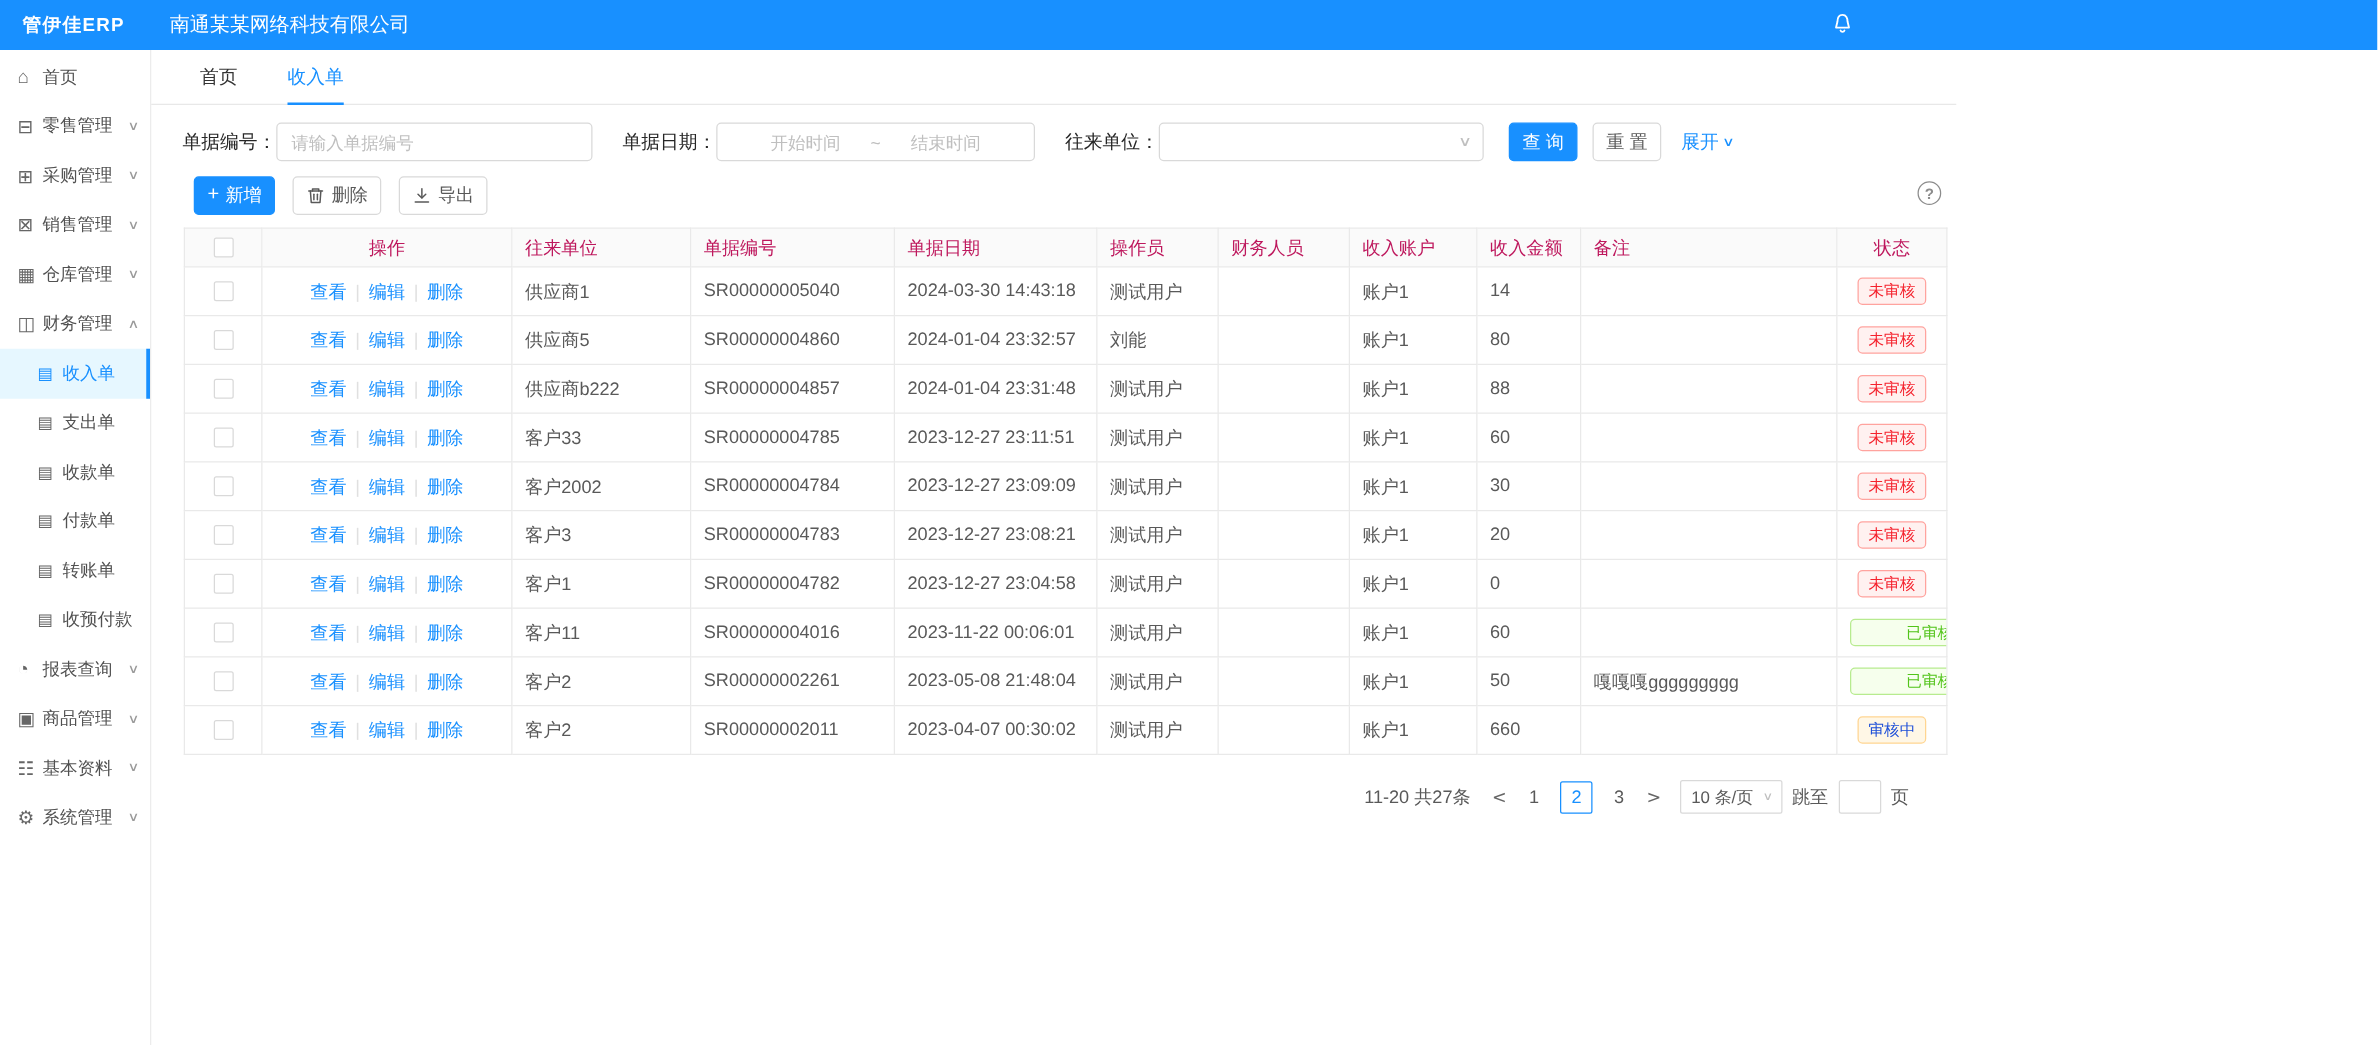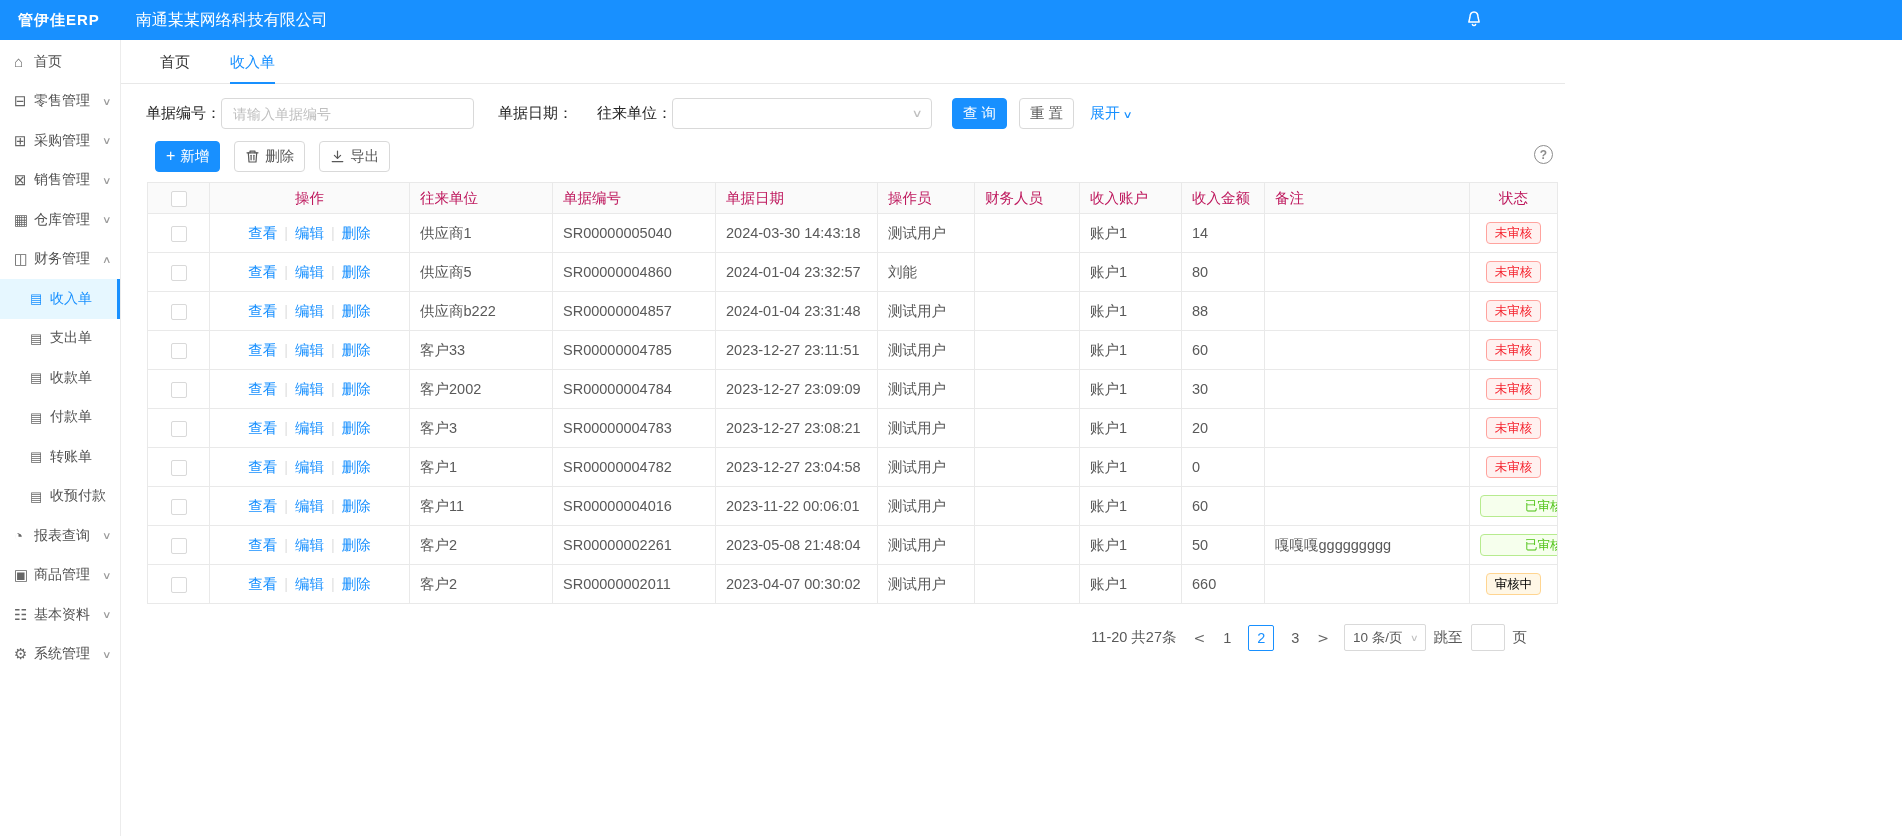--- a/index.html
+++ b/index.html
@@ -59,21 +59,21 @@
   .grid th, .grid td { border: 1px solid #e9e9e9; padding: 0 10px; font-size: 14.5px; overflow: hidden; white-space: nowrap; }
   .grid th { background: #fafafa; height: 31px; color: #be185d; font-weight: 500; text-align: left; }
   .grid td { height: 39px; color: #595959; background: #fff; }
   .cell-center { text-align: center !important; }
   .checkbox { display: inline-block; width: 16px; height: 16px; border: 1px solid #d9d9d9; border-radius: 2px; background: #fff; vertical-align: middle; cursor: pointer; }
   .cell-actions a { color: #1890ff; text-decoration: none; cursor: pointer; }
   .sep { color: #e0e0e0; margin: 0 7px; }
   .tag { display: inline-block; height: 22px; line-height: 20px; padding: 0 8px; border-radius: 4px; font-size: 12.5px; border: 1px solid; }
   .tag-red { color: #f5222d; background: #fff1f0; border-color: #ffa39e; }
   .tag-green { color: #52c41a; background: #f6ffed; border-color: #b7eb8f; padding-left: 44px; }
-  .tag-orange { color: #000000; background: #fff7e6; border-color: #ffd591; }
+  .tag-orange { color: #1d4ed8; background: #fff7e6; border-color: #ffd591; }
 
   .pagination { display: flex; align-items: center; justify-content: flex-end; margin: 20px 30px 0 0; }
   .pg-total { font-size: 14.5px; color: #595959; margin-right: 12px; }
   .pg-arrow { color: #666; font-size: 14px; margin: 0 5px; cursor: pointer; font-family: "DejaVu Sans", sans-serif; }
   .pg-pages { display: inline-flex; }
   .page-item { min-width: 26px; height: 26px; line-height: 26px; text-align: center; margin: 0 4px; font-size: 14.5px; color: #595959; border-radius: 2px; cursor: pointer; }
   .page-current { border: 1px solid #1890ff; color: #1890ff; line-height: 24px; background: #fff; }
   .pg-size { height: 27px; border: 1px solid #d9d9d9; border-radius: 2px; display: inline-flex; align-items: center; padding: 0 22px 0 8px; margin-left: 10px; font-size: 13.5px; color: #595959; position: relative; cursor: pointer; }
   .sel-chev2 { position: absolute; right: 7px; top: 50%; transform: translateY(-54%) scaleX(1.3); font-size: 9px; color: #bfbfbf; }
   .pg-jump-label, .pg-jump-suffix { font-size: 14.5px; color: #595959; margin: 0 8px; }
@@ -213,20 +213,25 @@
     <main class="main">
       <div class="tabbar">
           <div class="tab">首页</div>
           <div class="tab tab-active">收入单</div>
         </div>
 
       <div class="filterbar">
         <span class="flabel">单据编号：</span>
         <input class="finput" placeholder="请输入单据编号" style="">
         <span class="flabel ml24">单据日期：</span>
+        <div class="daterange">
+          <input class="dinput" placeholder="开始时间" style="">
+          <span class="dsep">~</span>
+          <input class="dinput" placeholder="结束时间" style="">
+        </div>
         <span class="flabel ml24">往来单位：</span>
         <div class="fselect">
           <span class="sel-chev">∨</span>
         </div>
         <button class="btn btn-primary ml20">查 询</button>
         <button class="btn ml12">重 置</button>
         <span class="expand ml16">
           <span>展开</span>
           <span class="exp-chev">∨</span>
         </span>

